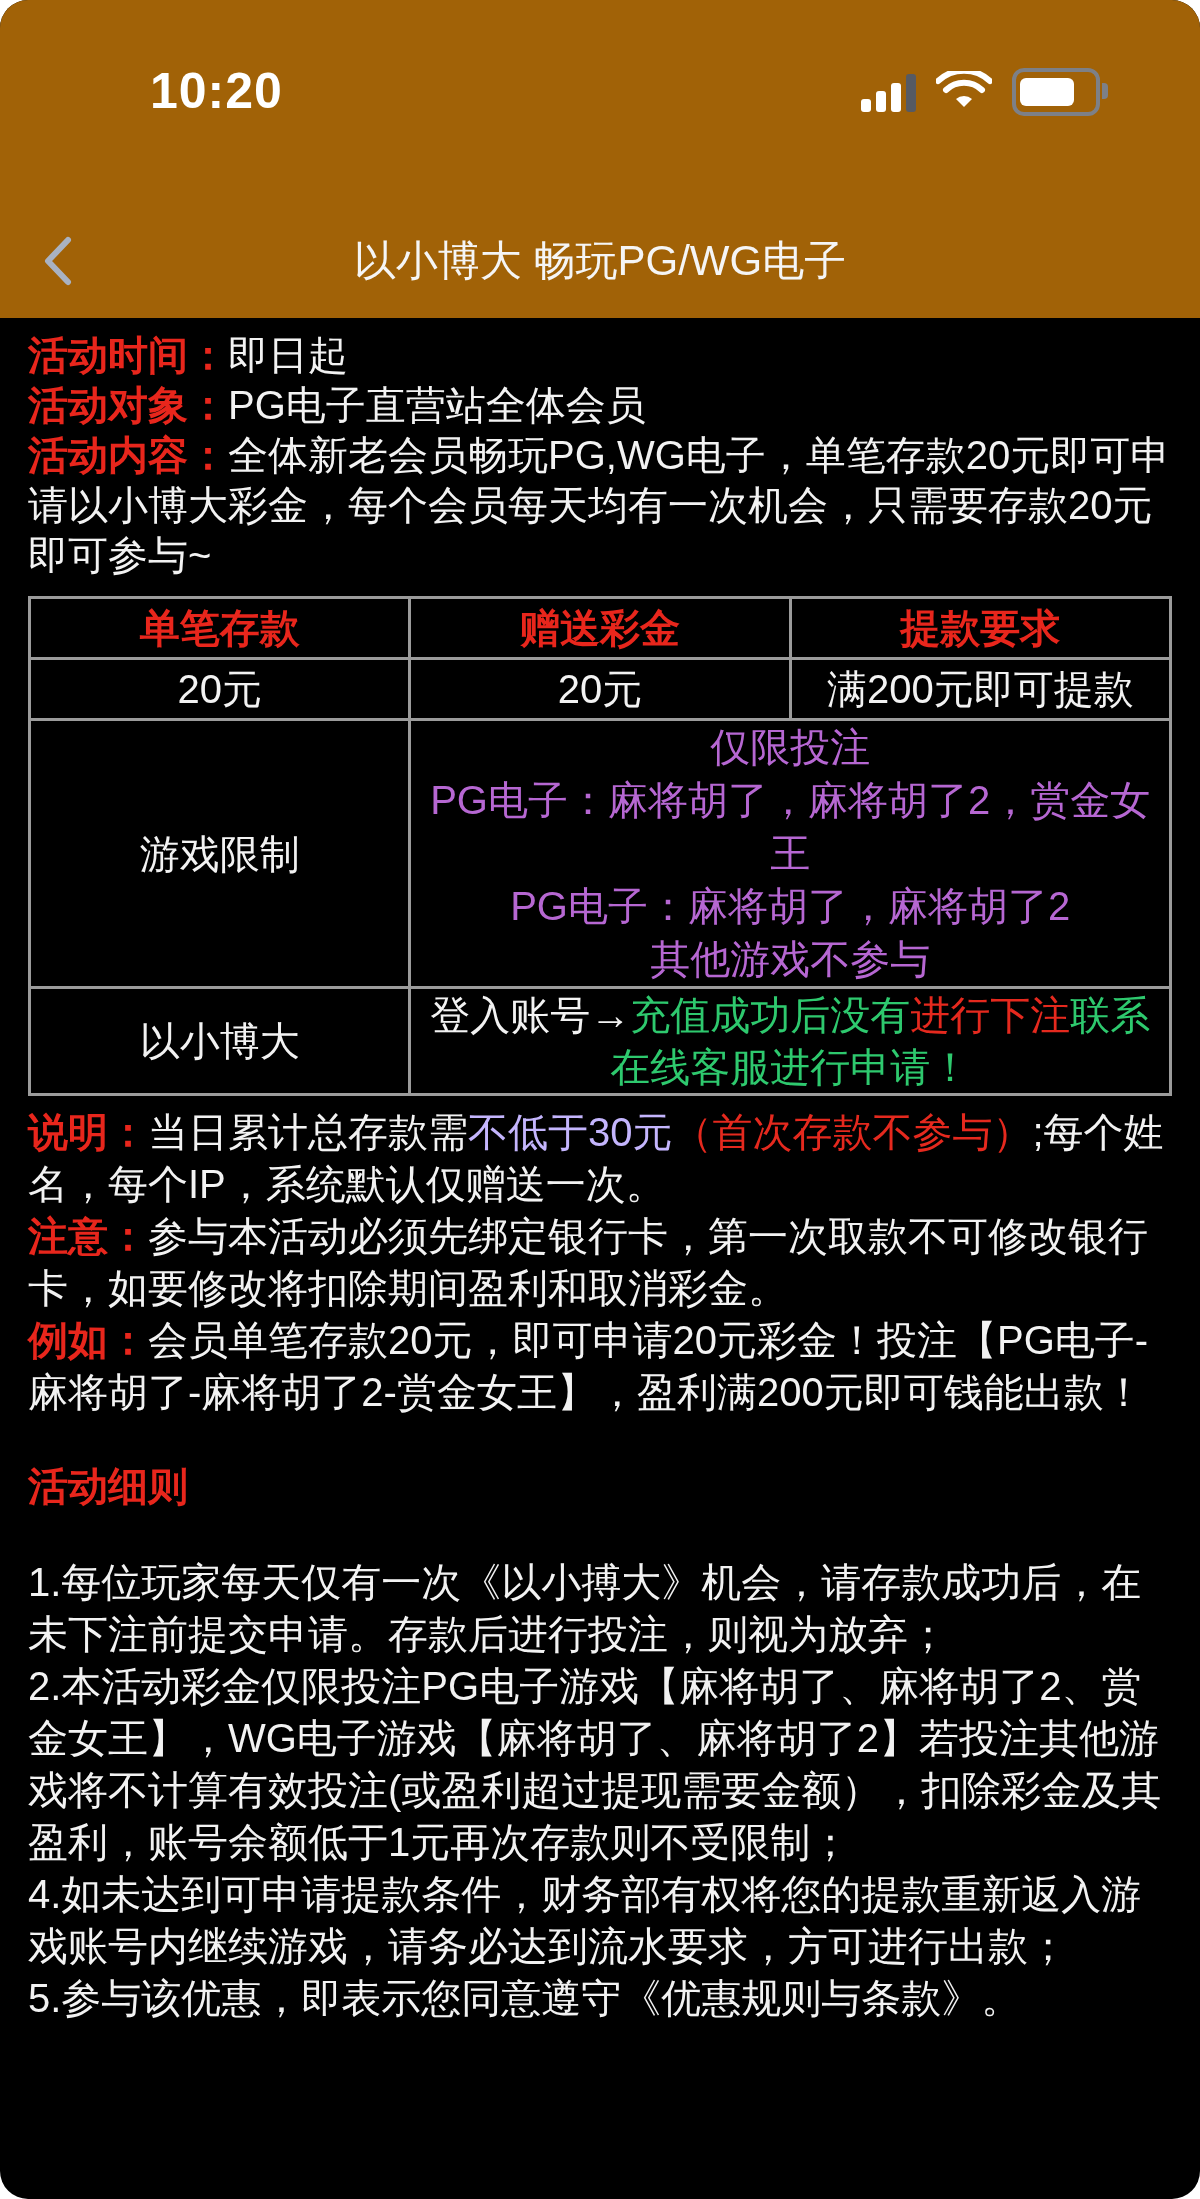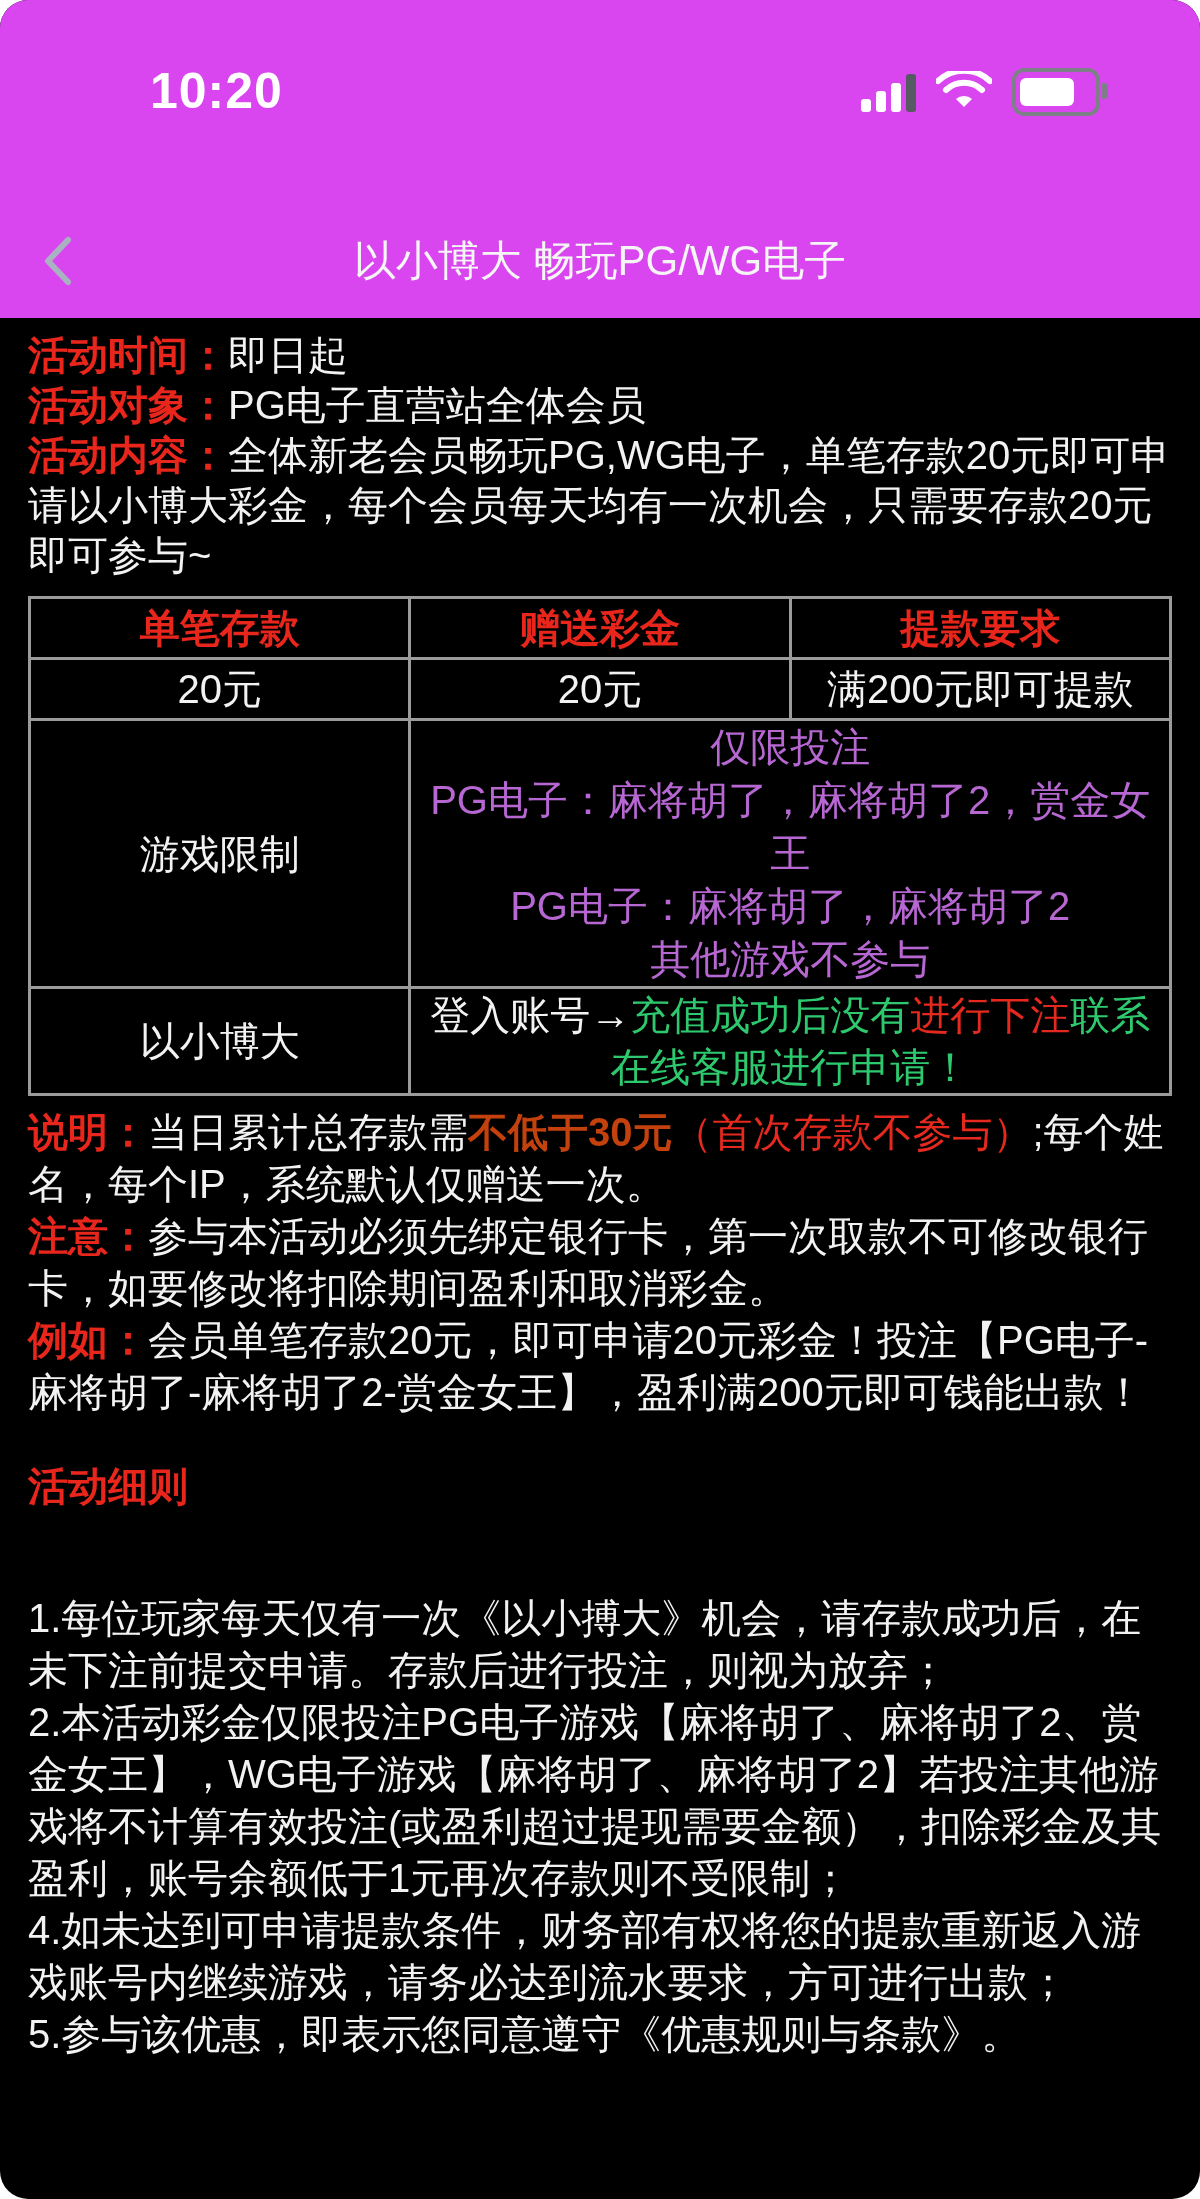--- a/index.html
+++ b/index.html
@@ -3,53 +3,53 @@
 <meta charset="utf-8">
 <style>
   html,body { margin:0; padding:0; background:#ffffff; }
   .phone {
     position:relative; width:1200px; height:2199px; background:#000;
     border-radius:28px; overflow:hidden;
     font-family:"Liberation Sans","DejaVu Sans",sans-serif;
     -webkit-font-smoothing:antialiased;
   }
   
-  .top { position:relative; height:318px; background:#d946ef; }
+  .top { position:relative; height:318px; background:#a16207; }
   .status-bar { position:absolute; top:60px; left:0; right:0; height:60px; }
   .time { position:absolute; left:150px; top:2px; font-size:50px; font-weight:700; color:#ffffff; letter-spacing:1px; }
   .status-icons { position:absolute; right:100px; top:8px; display:flex; align-items:center; gap:20px; }
   .sig { display:flex; align-items:flex-end; gap:5px; height:40px; }
   .sig span { width:10px; border-radius:3px; background:#ffffff; display:block; }
   .sig .b1{height:13px}.sig .b2{height:21px}.sig .b3{height:29px}
   .sig .b4{height:38px; background:#565a63;}
   .battery { position:relative; width:80px; height:40px; border:4px solid #7d8087; border-radius:12px; display:flex; align-items:center; }
   .battery .fill { width:68%; height:28px; margin-left:4px; background:#ffffff; border-radius:6px; }
   .battery .nub { position:absolute; right:-12px; top:11px; width:6px; height:16px; background:#7d8087; border-radius:0 4px 4px 0; }
   .nav-bar { position:absolute; left:0; right:0; bottom:24px; height:66px; }
   .back { position:absolute; left:34px; top:4px; width:50px; height:58px; cursor:pointer; }
   .nav-title { display:block; text-align:center; color:#f5f5f5; font-size:42px; font-weight:400; line-height:66px; }
   
   .content { padding:12px 28px 0; color:#f2f2f2; font-size:40px; line-height:50px; font-weight:500; }
   .para { margin:0; }
   .lbl { color:#e8261c; font-weight:700; }
-  .teal { color:#c2410c; font-weight:700;text-align:center; }
+  .teal { color:#c4b5fd; font-weight:400;text-align:center; }
   .red-t { color:#e5291e; }
   .green-t { color:#2ec96e; }
   .purple-t { color:#b667d2; }
   table.promo { border-collapse:collapse; width:100%; margin:16px 0 0; table-layout:fixed; text-align:center; }
   table.promo th, table.promo td { border:3px solid #9b9b9b; padding:0; }
   table.promo th { color:#e8261c; font-weight:700; font-size:40px; height:58px; }
   .row-val td { height:58px; font-size:40px; }
   .cell-lines { padding:20px 0; }
   .cell-lines div { line-height:53px; }
   .apply-cell { padding:14px 12px; line-height:52px;text-align:center; }
   .notes { margin-top:10px; }
   .notes .para { line-height:52px; }
   .rules-heading { margin:42px 0 0; color:#e8261c; font-weight:700; font-size:40px; line-height:52px; }
-  .rules { margin-top:80px; }
+  .rules { margin-top:44px; }
   .rules .para { line-height:52px; }
 </style>
 </head>
 <body>
 
 <div class="phone">
 
   <div class="top">
     <div class="status-bar">
       <span class="time">10:20</span>

